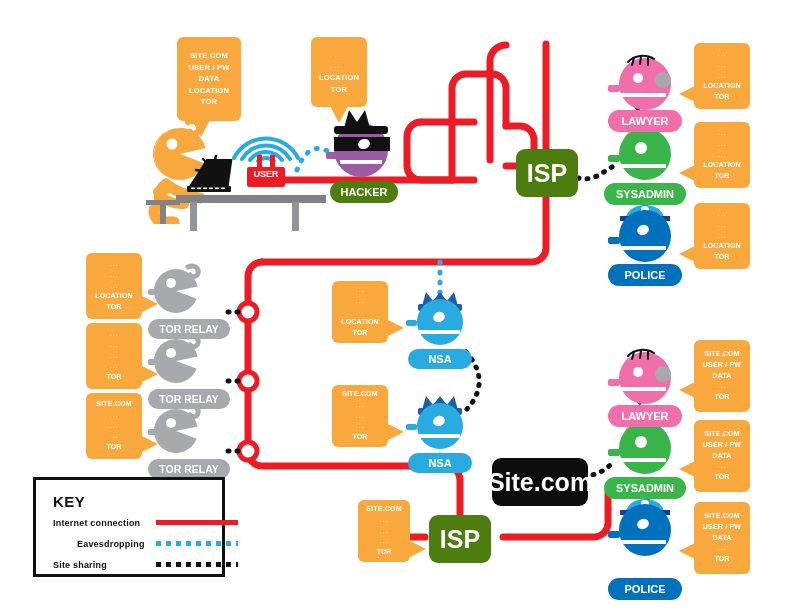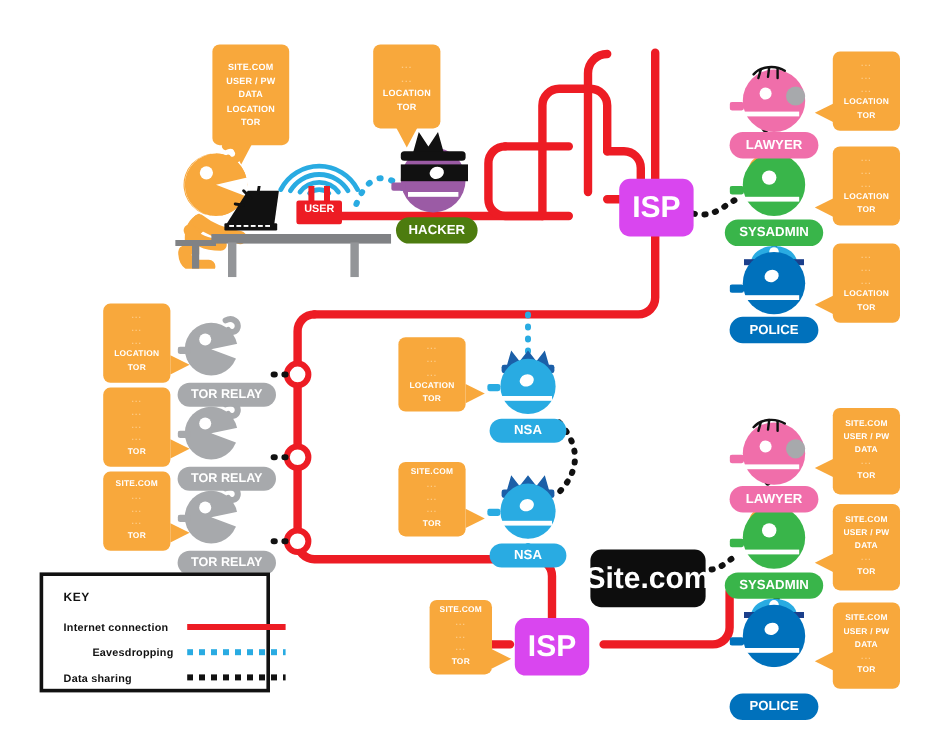--- a/index.html
+++ b/index.html
@@ -57,32 +57,32 @@
 
   
   .boxnode{
     position:absolute;
     border-radius:9px;
     color:#ffffff;
     font-weight:bold;
     display:flex;align-items:center;justify-content:center;
     z-index:7;
   }
-  .isp{background:#d946ef;}
+  .isp{background:#4d7c0f;}
   .site{background:#0d0d0d;}
 
   
   .char{position:absolute;}
 
   
   #legend{
     position:absolute;left:33px;top:477px;width:192px;height:100px;
     border:3px solid #111;background:#ffffff;box-sizing:border-box;z-index:20;
   }
-  #legend .key-title{position:absolute;left:17px;top:13px;font-size:10px;font-weight:bold;color:#111;letter-spacing:.4px;}
+  #legend .key-title{position:absolute;left:17px;top:13px;font-size:15px;font-weight:bold;color:#111;letter-spacing:.4px;}
   .leg-row{position:absolute;left:17px;font-size:9px;font-weight:bold;color:#111;letter-spacing:.2px;white-space:nowrap;}
   .leg-sw{position:absolute;left:120px;width:82px;height:5px;}
   .sw-solid{background:#ED1C24;}
   .sw-bluedot{background-image:repeating-linear-gradient(90deg,#29ABE2 0 5px,transparent 5px 10px);}
   .sw-blackdot{background-image:repeating-linear-gradient(90deg,#111 0 5px,transparent 5px 10px);}
 
   .wifi-label{
     position:absolute;background:#ED1C24;color:#fff;font-weight:bold;
     display:flex;align-items:center;justify-content:center;z-index:8;
   }
@@ -489,17 +489,17 @@
     <span class="ln">TOR</span>
   </div>
   <div class="tail tail-left" style="left:679px;top:543px;"></div>
 
   <div id="legend">
     <div class="key-title">KEY</div>
     <div class="leg-row" style="top:38px;">Internet connection</div>
     <div class="leg-sw sw-solid" style="top:40px;"></div>
     <div class="leg-row" style="top:59px;padding-left:24px;">Eavesdropping</div>
     <div class="leg-sw sw-bluedot" style="top:61px;"></div>
-    <div class="leg-row" style="top:80px;">Data sharing</div>
+    <div class="leg-row" style="top:80px;">Site sharing</div>
     <div class="leg-sw sw-blackdot" style="top:82px;"></div>
   </div>
 
 </div>
 
 </body></html>

